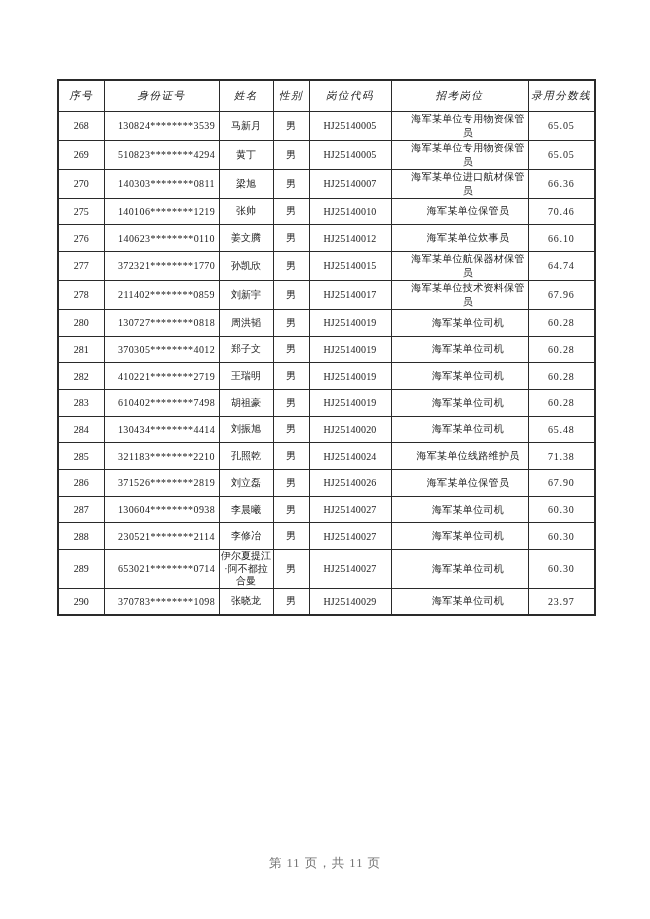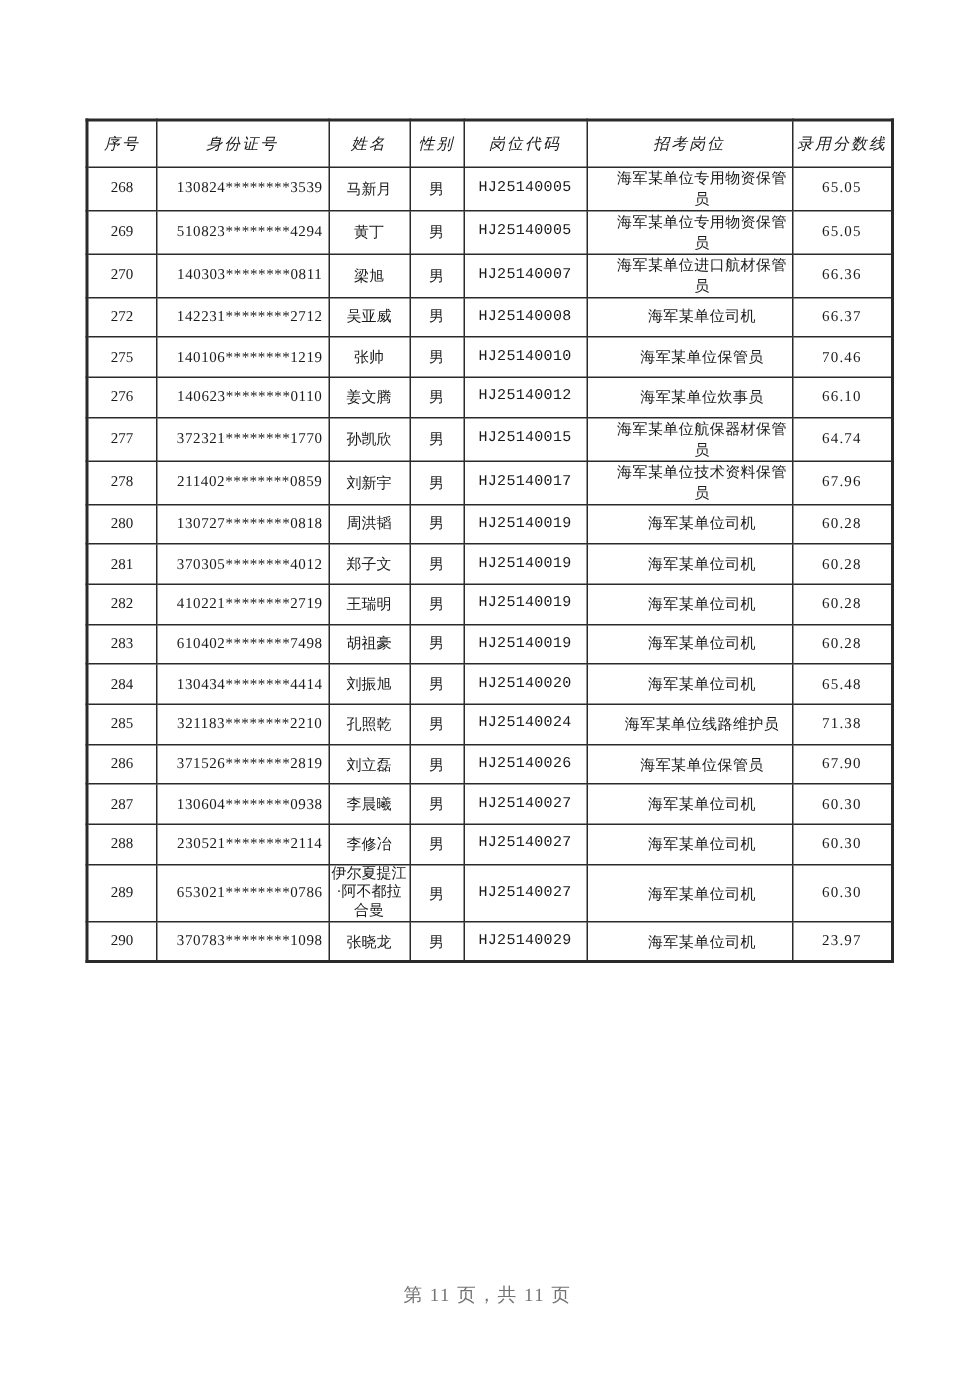--- a/index.html
+++ b/index.html
@@ -33,21 +33,21 @@
   .score-table tbody tr { height: 26.7px; }
   .score-table th {
     font-style: italic;
     font-weight: normal;
     font-size: 10.5px;
     letter-spacing: 1.5px;
   }
   td.col-position { text-align: center; padding-left: 18px; letter-spacing: 0.3px; }
   td.col-id_number { letter-spacing: 0.4px; padding-left: 11px; }
   td.col-score { letter-spacing: 0.8px; }
-  td.col-position_code { letter-spacing: 0.2px; font-family: Liberation Mono, monospace; }
+  td.col-position_code { letter-spacing: 0.2px; }
   .small-text { font-size: 7.5px; line-height: 1.25; word-break: break-all; letter-spacing: 0; padding: 0 2px; }
   .doc-footer {
     position: absolute;
     top: 855px;
     left: 0;
     width: 100%;
     text-align: center;
     font-size: 12.5px;
     letter-spacing: 1px;
     color: #737373;
@@ -100,29 +100,20 @@
         <tr>
           <td class="col-index">270</td>
           <td class="col-id_number">140303********0811</td>
           <td class="col-name">梁旭</td>
           <td class="col-gender">男</td>
           <td class="col-position_code">HJ25140007</td>
           <td class="col-position">海军某单位进口航材保管员</td>
           <td class="col-score">66.36</td>
         </tr>
         <tr>
-          <td class="col-index">272</td>
-          <td class="col-id_number">142231********2712</td>
-          <td class="col-name">吴亚威</td>
-          <td class="col-gender">男</td>
-          <td class="col-position_code">HJ25140008</td>
-          <td class="col-position">海军某单位司机</td>
-          <td class="col-score">66.37</td>
-        </tr>
-        <tr>
           <td class="col-index">275</td>
           <td class="col-id_number">140106********1219</td>
           <td class="col-name">张帅</td>
           <td class="col-gender">男</td>
           <td class="col-position_code">HJ25140010</td>
           <td class="col-position">海军某单位保管员</td>
           <td class="col-score">70.46</td>
         </tr>
         <tr>
           <td class="col-index">276</td>
@@ -227,21 +218,21 @@
           <td class="col-index">288</td>
           <td class="col-id_number">230521********2114</td>
           <td class="col-name">李修冶</td>
           <td class="col-gender">男</td>
           <td class="col-position_code">HJ25140027</td>
           <td class="col-position">海军某单位司机</td>
           <td class="col-score">60.30</td>
         </tr>
         <tr>
           <td class="col-index">289</td>
-          <td class="col-id_number">653021********0786</td>
+          <td class="col-id_number">653021********0714</td>
           <td class="col-name small-text">伊尔夏提江·阿不都拉合曼</td>
           <td class="col-gender">男</td>
           <td class="col-position_code">HJ25140027</td>
           <td class="col-position">海军某单位司机</td>
           <td class="col-score">60.30</td>
         </tr>
         <tr>
           <td class="col-index">290</td>
           <td class="col-id_number">370783********1098</td>
           <td class="col-name">张晓龙</td>

